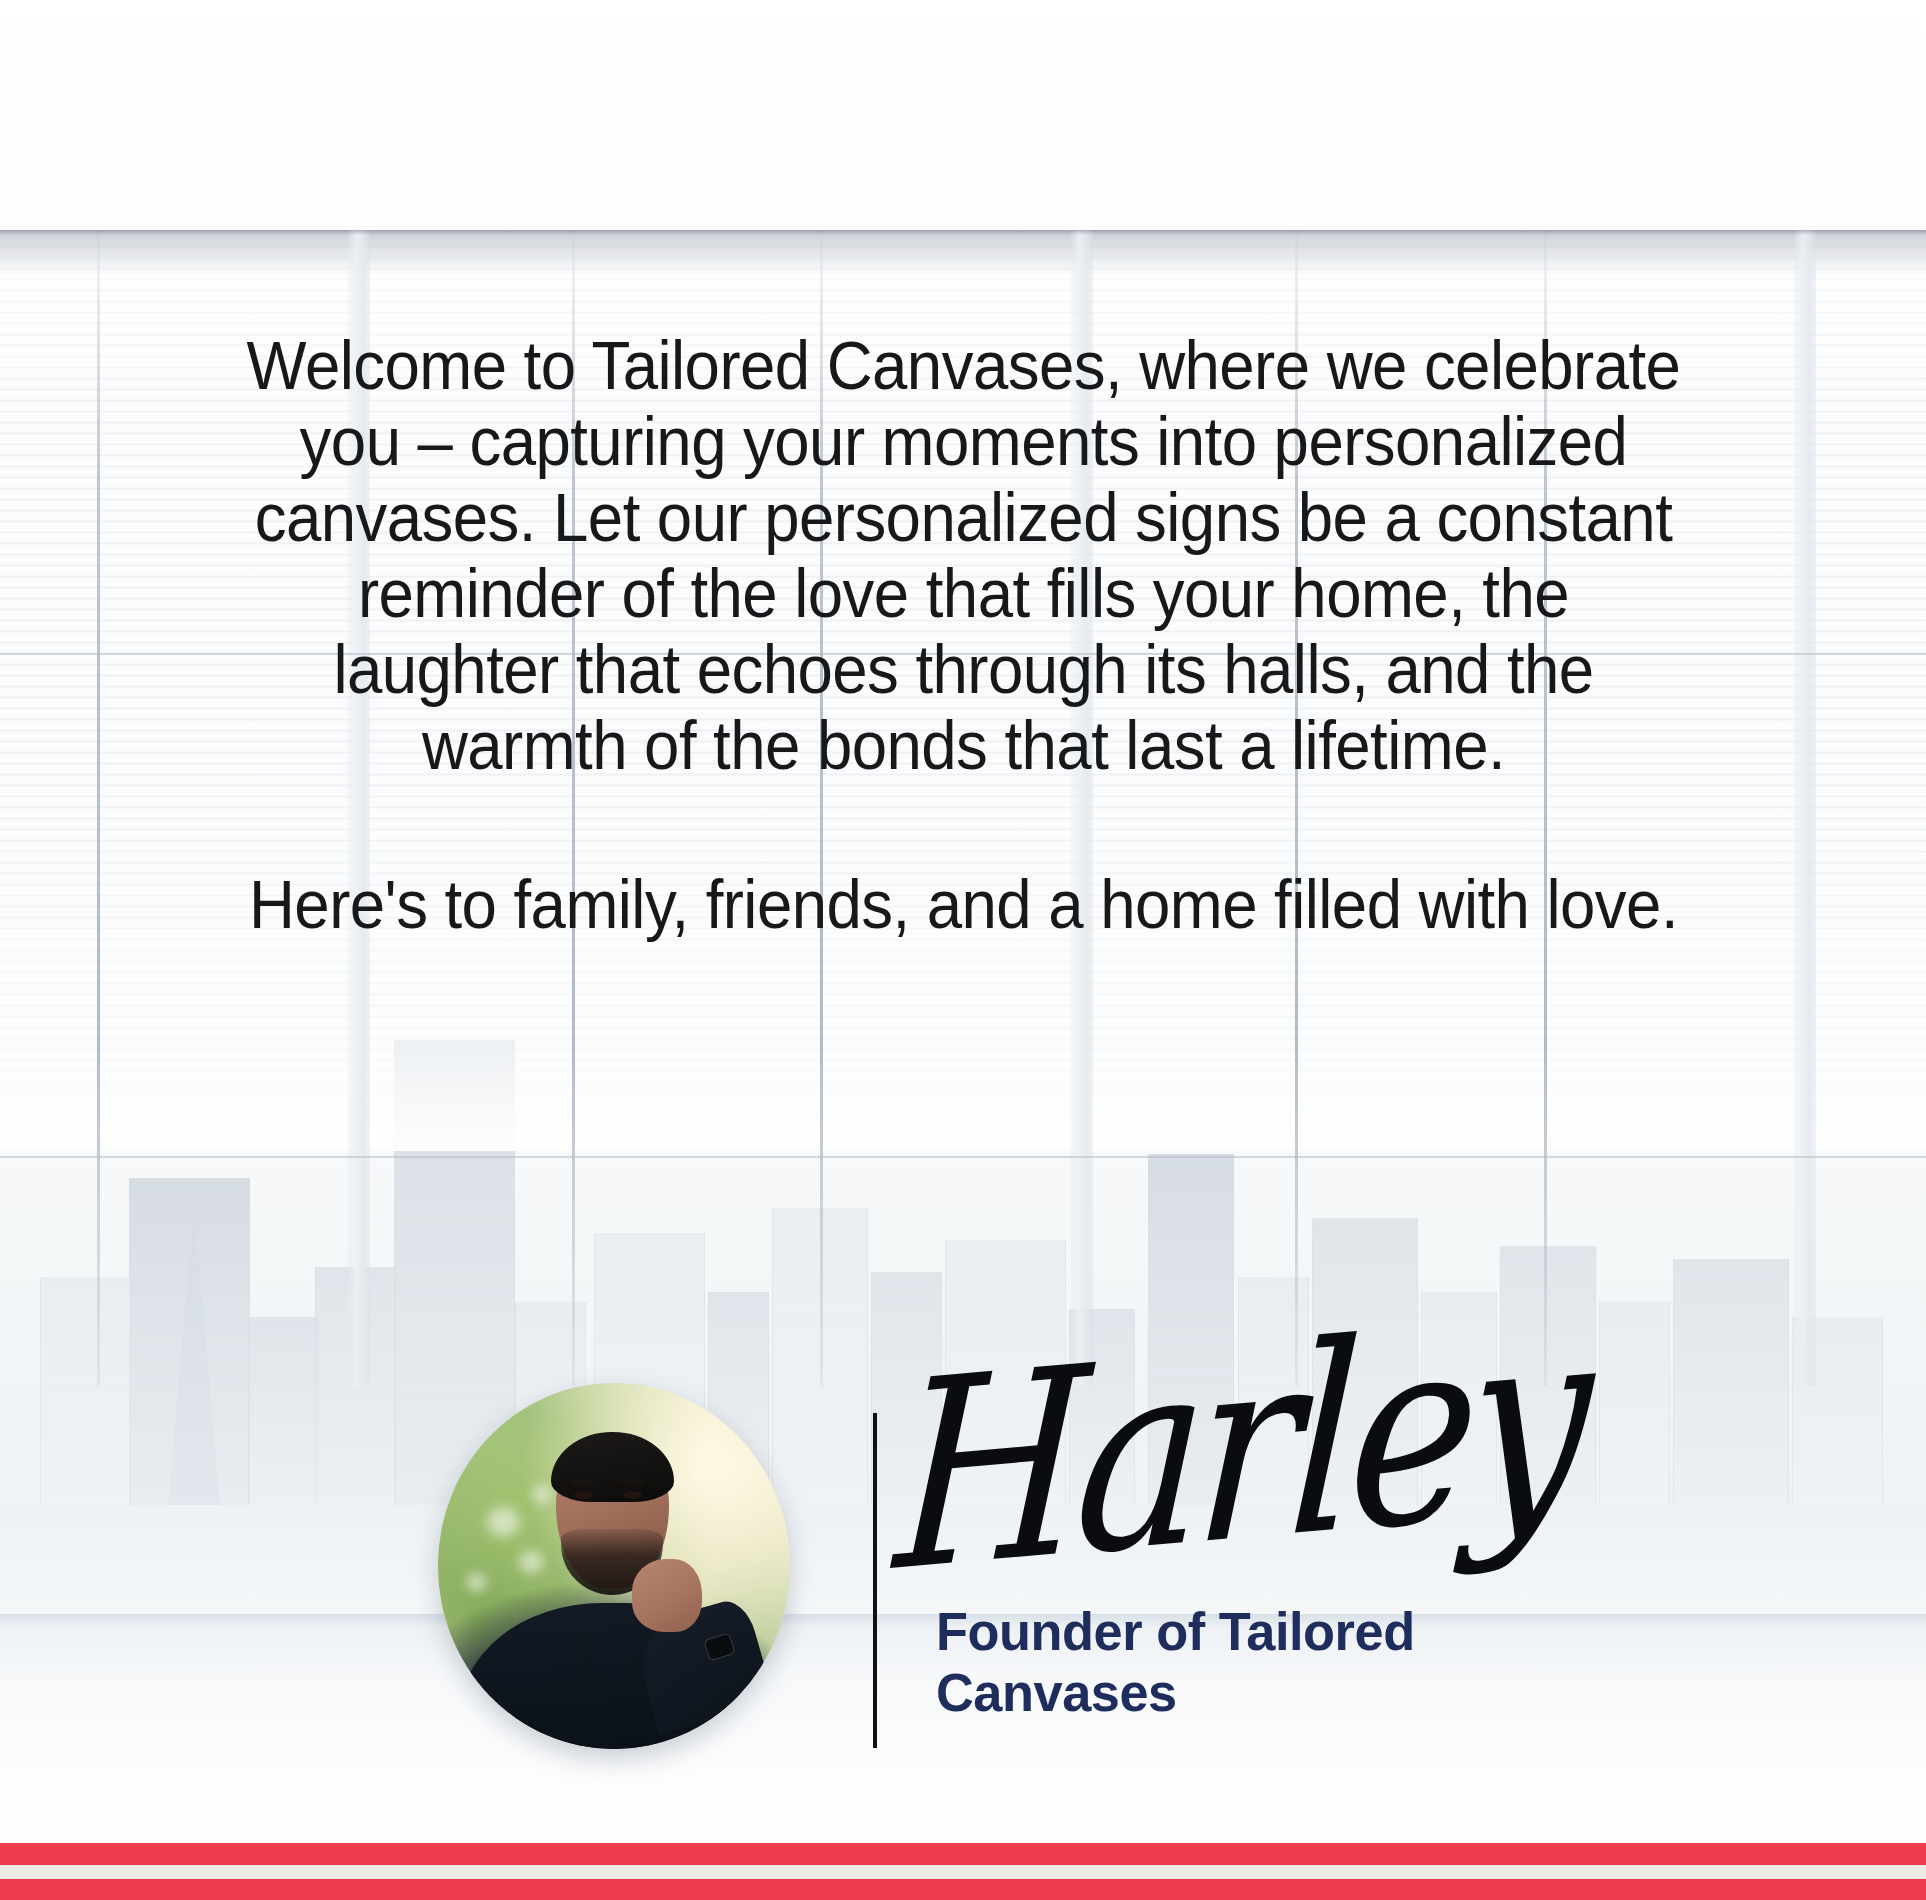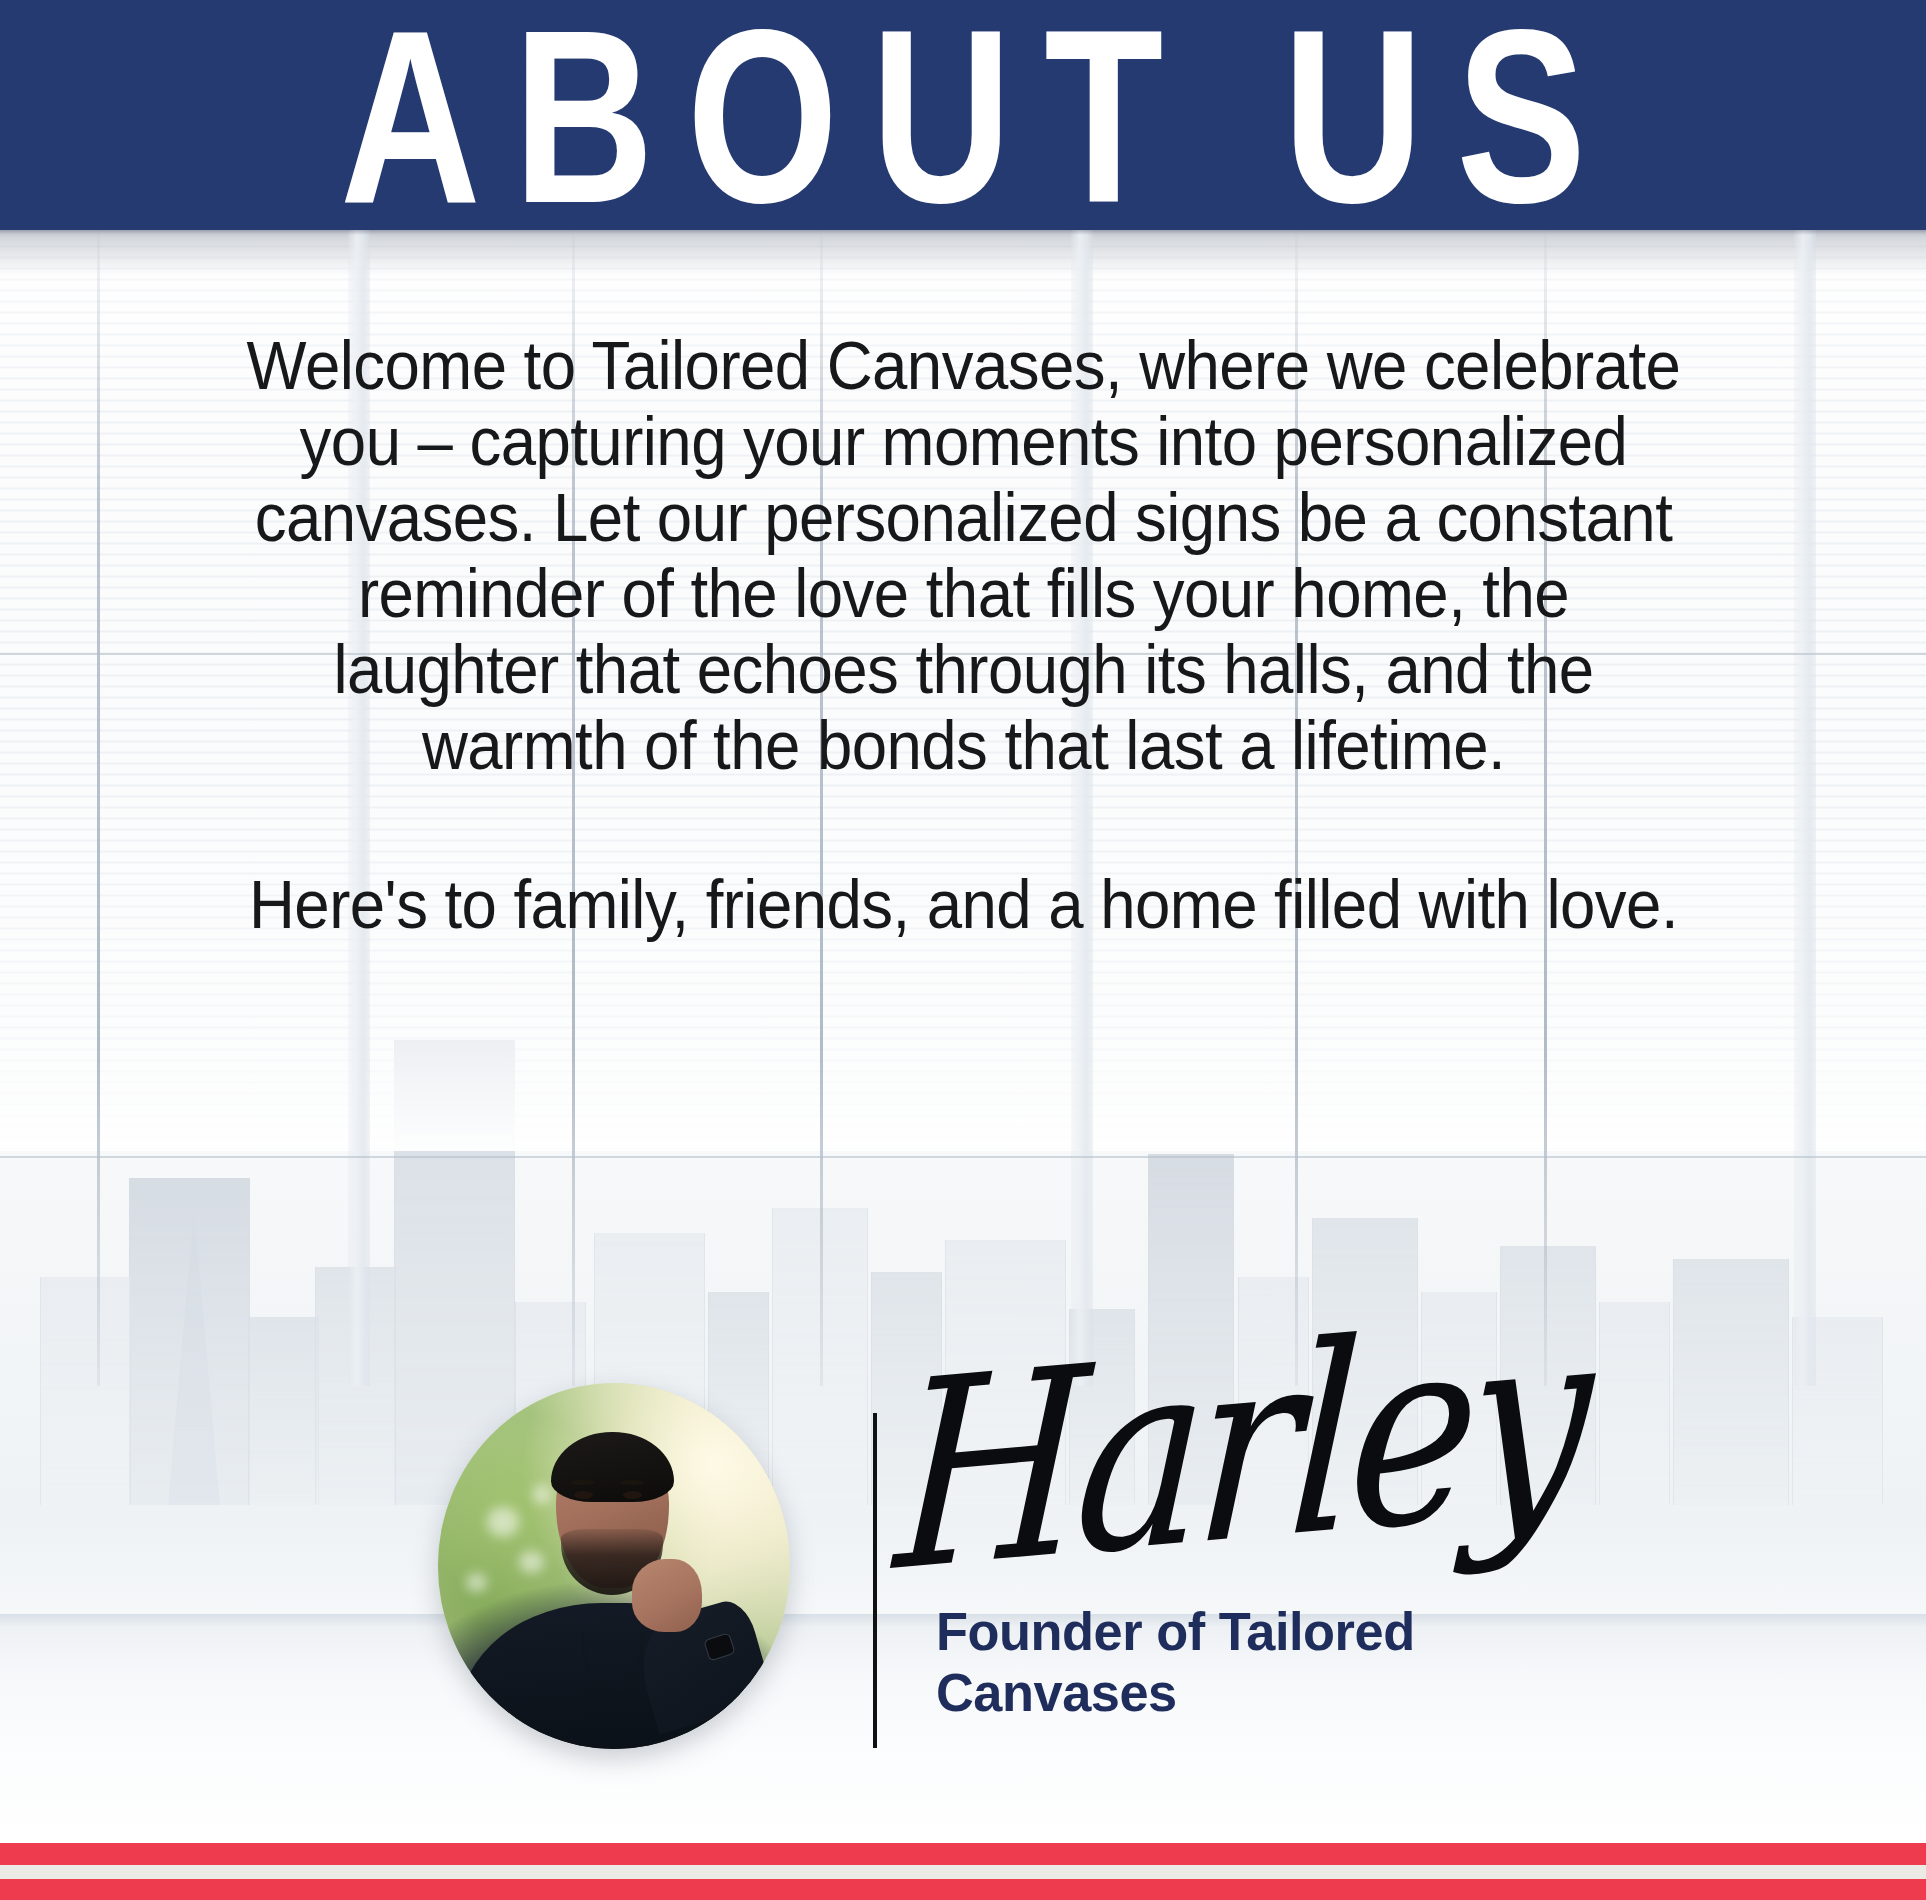--- a/index.html
+++ b/index.html
@@ -464,23 +464,20 @@
     <div class="mullion" style="left:1544px;"></div>
     <div class="mullion wide" style="left:1794px;"></div>
 
     <div class="rail" style="top:653px;"></div>
     <div class="rail" style="top:1156px;"></div>
 
     <div class="sill"></div>
     <div class="floor"></div>
   </div>
 
-  <div class="header-band">
-    <div class="header-title">ABOUT US</div>
-  </div>
   <div class="header-underglow"></div>
 
   <div class="copy">
     <p>Welcome to Tailored Canvases, where we celebrate you – capturing your moments into personalized canvases. Let our personalized signs be a constant reminder of the love that fills your home, the laughter that echoes through its halls, and the warmth of the bonds that last a lifetime.</p>
     <div class="para-gap"></div>
     <p>Here's to family, friends, and a home filled with love.</p>
   </div>
 
   <div class="sig-block">
 

